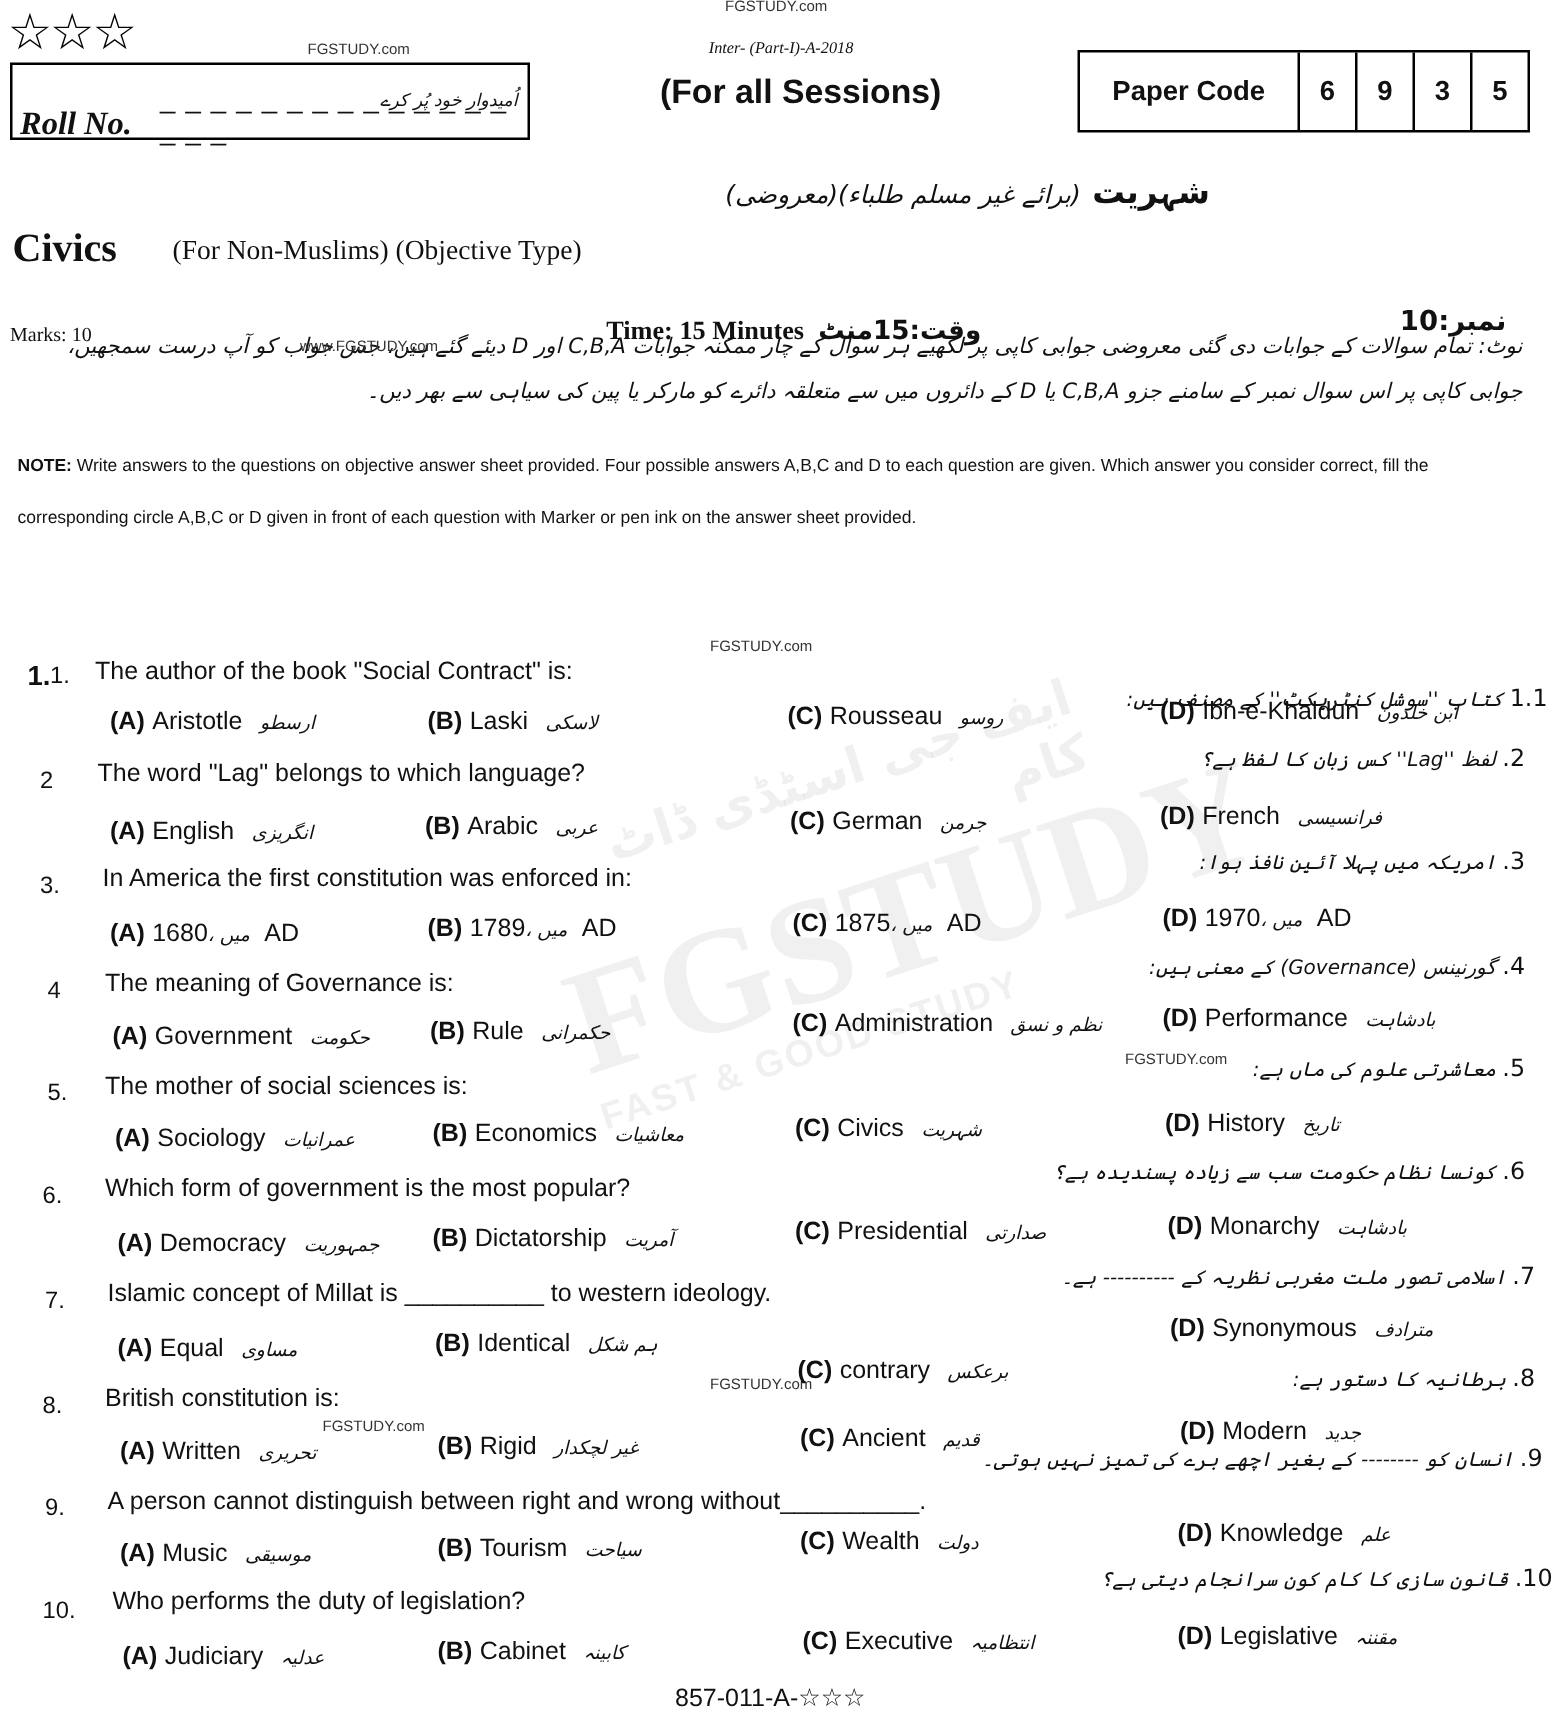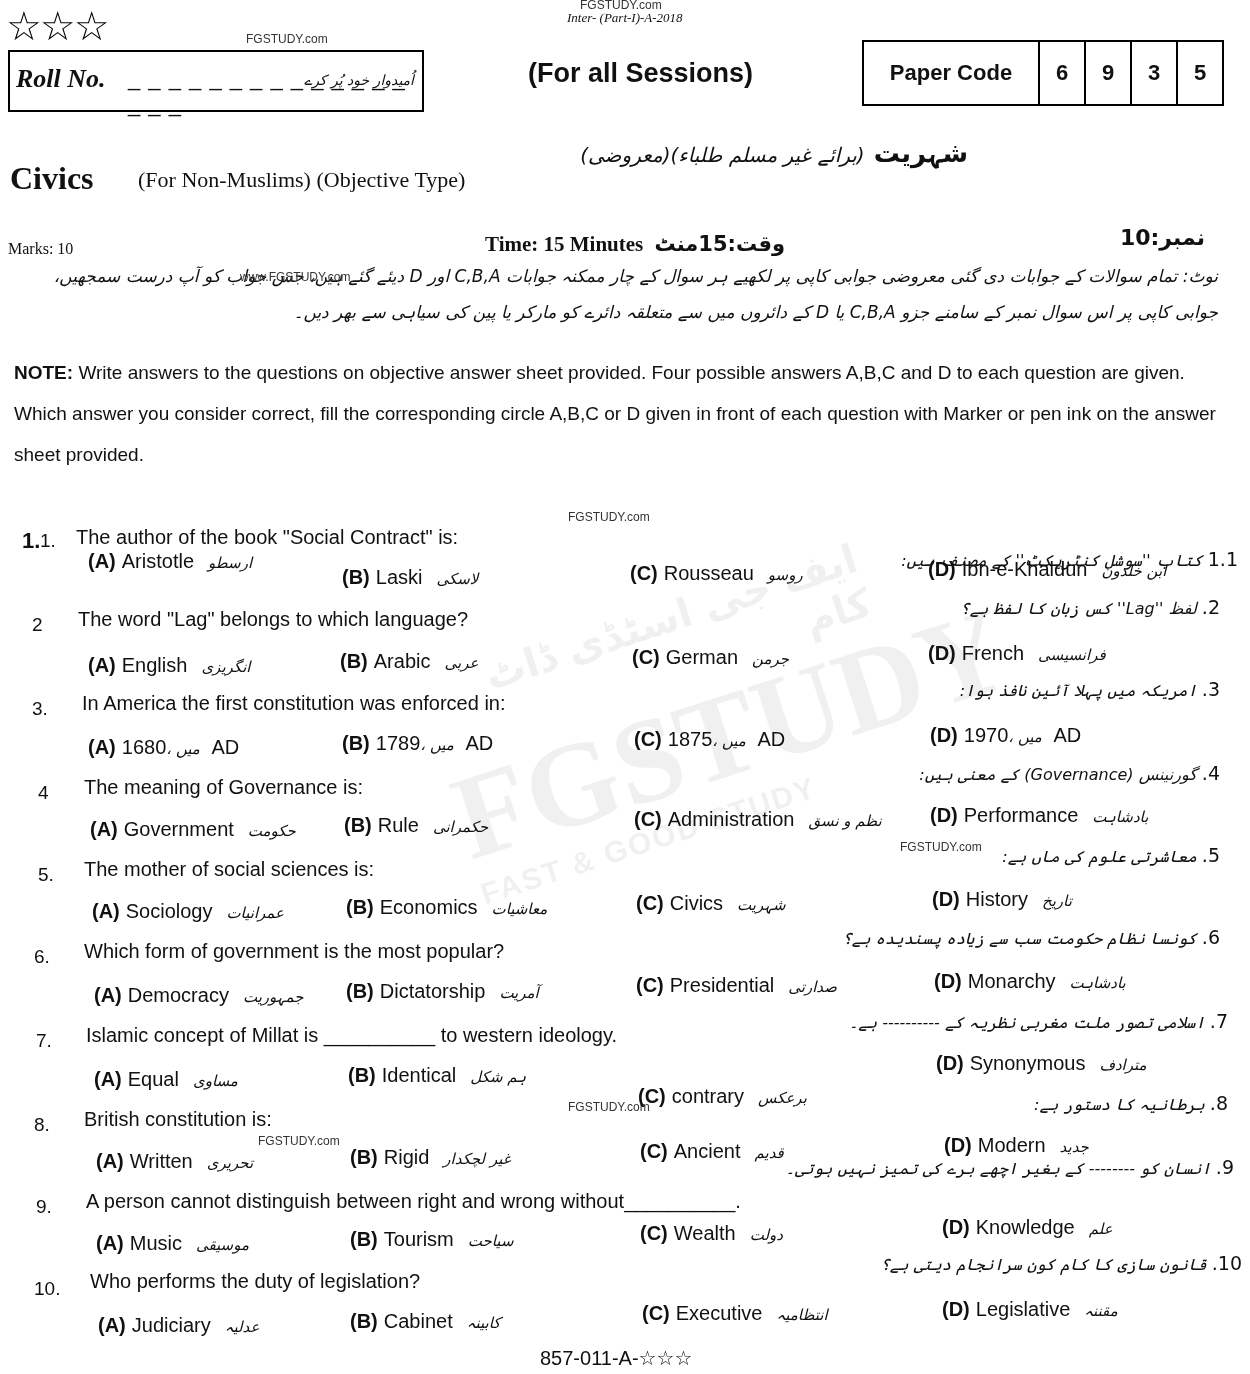--- a/index.html
+++ b/index.html
@@ -1,21 +1,21 @@
 <!DOCTYPE html>
 <html><head>
 <meta charset="utf-8">
 <style>
   html, body { margin: 0; padding: 0; background: #ffffff; }
   body {
     width: 1250px; height: 1374px; position: relative; overflow: hidden;
     font-family: "Liberation Sans", sans-serif; color: #111;
   }
   .abs { position: absolute; }
-  .serif { font-family: "Liberation Serif", serif; }
+  .serif { font-family: "Liberation Serif", serif; margin-top: 20px; }
   .urdu { font-family: "DejaVu Sans", sans-serif; direction: rtl; unicode-bidi: embed; }
   .stars { font-size: 40px; letter-spacing: -2px; line-height: 1; color: #000; }
   .wm-small { font-size: 12px; color: #333; font-family: "Liberation Sans", sans-serif; }
   .rollbox {
     left: 8px; top: 50px; width: 412px; height: 58px; border: 2px solid #000;
   }
   .rollbox .lbl { left: 6px; top: 12px; font-size: 26px; font-weight: bold; font-style: italic; }
   .rollbox .dash { left: 118px; top: 14px; font-size: 22px; letter-spacing: 1px; }
   .rollbox .ur { right: 8px; top: 20px; font-size: 14px; font-style: italic; }
   .sessions { left: 528px; top: 58px; font-size: 27px; font-weight: bold; }
@@ -23,21 +23,21 @@
   .pcode .cell { border-left: 2px solid #000; width: 44px; display: flex; align-items: center; justify-content: center; font-size: 22px; font-weight: bold; }
   .pcode .cap { width: 174px; display: flex; align-items: center; justify-content: center; font-size: 22px; font-weight: bold; }
   .subject { left: 10px; top: 160px; font-size: 32px; font-weight: bold; }
   .subject-sub { left: 138px; top: 167px; font-size: 22px; }
   .urdu-title { right: 282px; top: 138px; font-size: 26px; font-weight: bold; }
   .urdu-title .small { font-size: 20px; font-weight: normal; font-style: italic; }
   .marks { left: 8px; top: 240px; font-size: 16px; font-weight: normal; }
   .timelbl { left: 485px; top: 232px; font-size: 21px; font-weight: bold; }
   .urdu-marks { right: 45px; top: 225px; font-size: 22px; font-weight: bold; }
   .urdu-note { right: 32px; font-size: 17px; font-style: italic; }
-  .note { left: 14px; width: 1215px; font-size: 19px; line-height: 41px; }
+  .note { left: 14px; width: 1215px; font-size: 14px; line-height: 41px; }
   .note b { font-weight: bold; }
   .qnum { font-size: 19px; }
   .qtext { font-size: 20px; }
   .opt { font-size: 20px; white-space: nowrap; }
   .opt .letter { font-weight: bold; margin-right: 6px; }
   .opt .ur { font-size: 15px; font-style: italic; margin-left: 14px; font-family: "DejaVu Sans", sans-serif; }
   .uq { font-size: 16px; font-style: italic; white-space: nowrap; }
   .uq .n { font-style: normal; font-size: 19px; }
   .watermark {
     left: 440px; top: 600px; width: 460px; height: 260px; pointer-events: none;
@@ -101,21 +101,21 @@
 <div class="abs wm-small" style="left:568px;top:510px;">FGSTUDY.com</div>
 <div class="abs wm-small" style="left:900px;top:840px;">FGSTUDY.com</div>
 <div class="abs wm-small" style="left:568px;top:1100px;">FGSTUDY.com</div>
 <div class="abs wm-small" style="left:258px;top:1134px;">FGSTUDY.com</div>
 
 <div class="abs" style="left:22px;top:528px;font-size:22px;font-weight:bold;">1.</div>
 
 <div class="abs qnum" style="left:40px;top:530px;">1.</div>
 <div class="abs qtext" style="left:76px;top:526px;">The author of the book "Social Contract" is:</div>
 <div class="abs uq urdu" style="right:12px;top:512px;margin-top:36px;"><span class="n">1.1</span> <span>کتاب ''سوشل کنٹریکٹ'' کے مصنف ہیں:</span></div>
-<div class="abs opt" style="left:88px;top:550px;"><span class="letter">(A)</span><span>Aristotle</span><span class="ur">ارسطو</span></div>
+<div class="abs opt" style="left:88px;top:566px;"><span class="letter">(A)</span><span>Aristotle</span><span class="ur">ارسطو</span></div>
 <div class="abs opt" style="left:342px;top:566px;"><span class="letter">(B)</span><span>Laski</span><span class="ur">لاسکی</span></div>
 <div class="abs opt" style="left:630px;top:562px;"><span class="letter">(C)</span><span>Rousseau</span><span class="ur">روسو</span></div>
 <div class="abs opt" style="left:928px;top:558px;"><span class="letter">(D)</span><span>Ibn-e-Khaldun</span><span class="ur">ابن خلدون</span></div>
 
 <div class="abs qnum" style="left:32px;top:614px;">2</div>
 <div class="abs qtext" style="left:78px;top:608px;">The word "Lag" belongs to which language?</div>
 <div class="abs uq urdu" style="right:30px;top:596px;"><span class="n">2.</span> <span>لفظ ''Lag'' کس زبان کا لفظ ہے؟</span></div>
 <div class="abs opt" style="left:88px;top:654px;"><span class="letter">(A)</span><span>English</span><span class="ur">انگریزی</span></div>
 <div class="abs opt" style="left:340px;top:650px;"><span class="letter">(B)</span><span>Arabic</span><span class="ur">عربی</span></div>
 <div class="abs opt" style="left:632px;top:646px;"><span class="letter">(C)</span><span>German</span><span class="ur">جرمن</span></div>

